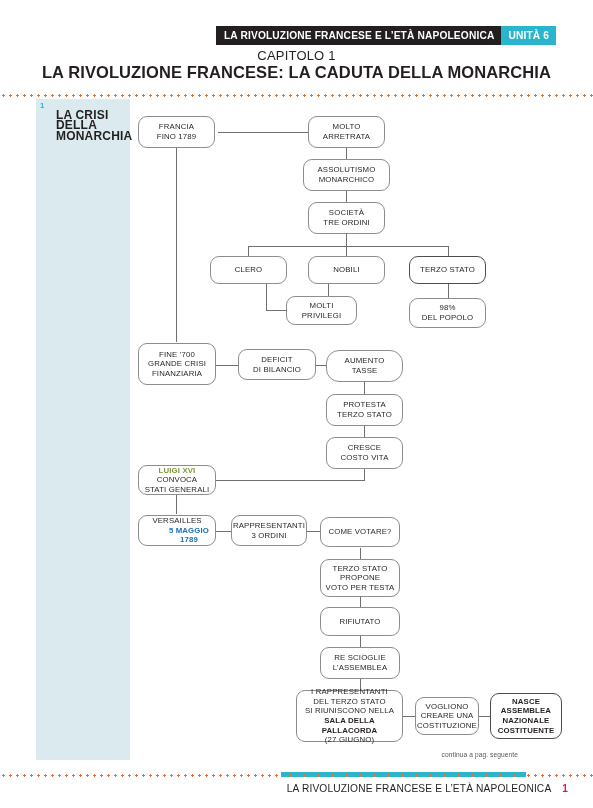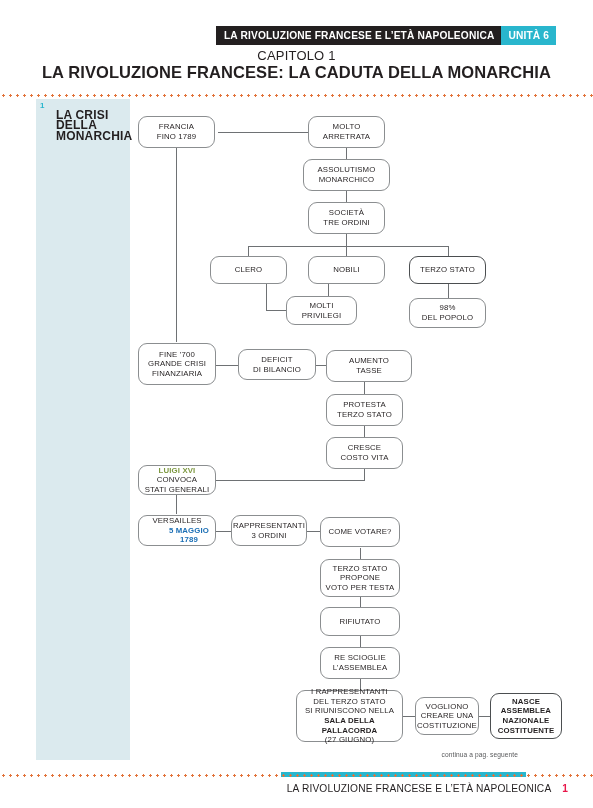--- a/index.html
+++ b/index.html
@@ -244,21 +244,21 @@
     </div>
   </div>
 
   <div class="node" style="left:238px; top:349px; width:78px; height:31px;text-align:center;">
     <div>
       <span class="ln">DEFICIT</span>
       <span class="ln">DI BILANCIO</span>
     </div>
   </div>
 
-  <div class="node" style="left:326px; top:350px; width:86px; height:32px;">
+  <div class="node" style="left:326px; top:350px; width:77px; height:32px;border-radius:13px;">
     <div>
       <span class="ln">AUMENTO</span>
       <span class="ln">TASSE</span>
     </div>
   </div>
 
   <div class="node" style="left:326px; top:394px; width:77px; height:32px;">
     <div>
       <span class="ln">PROTESTA</span>
       <span class="ln">TERZO STATO</span>

